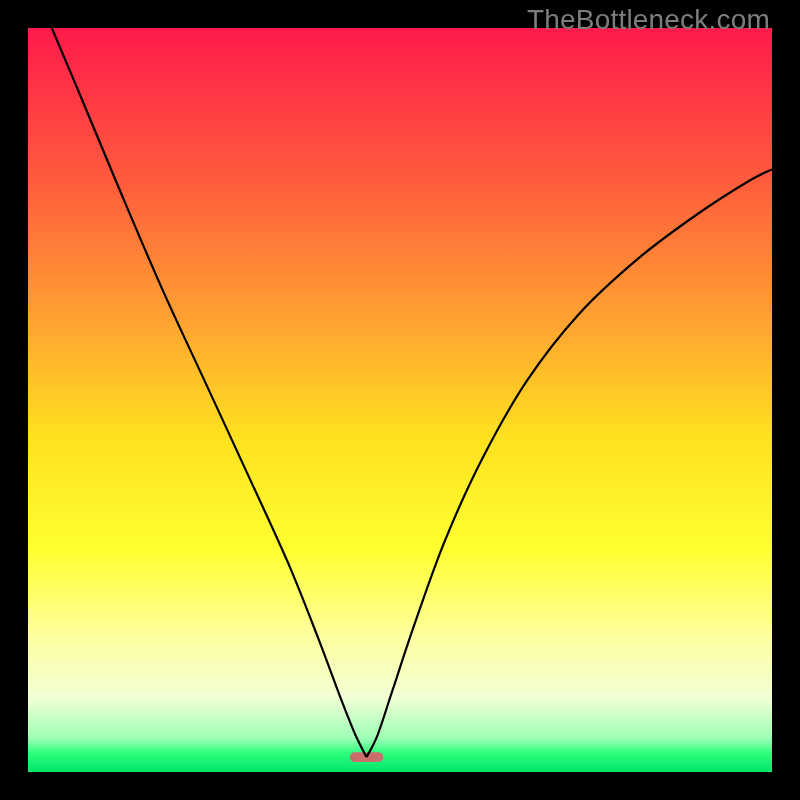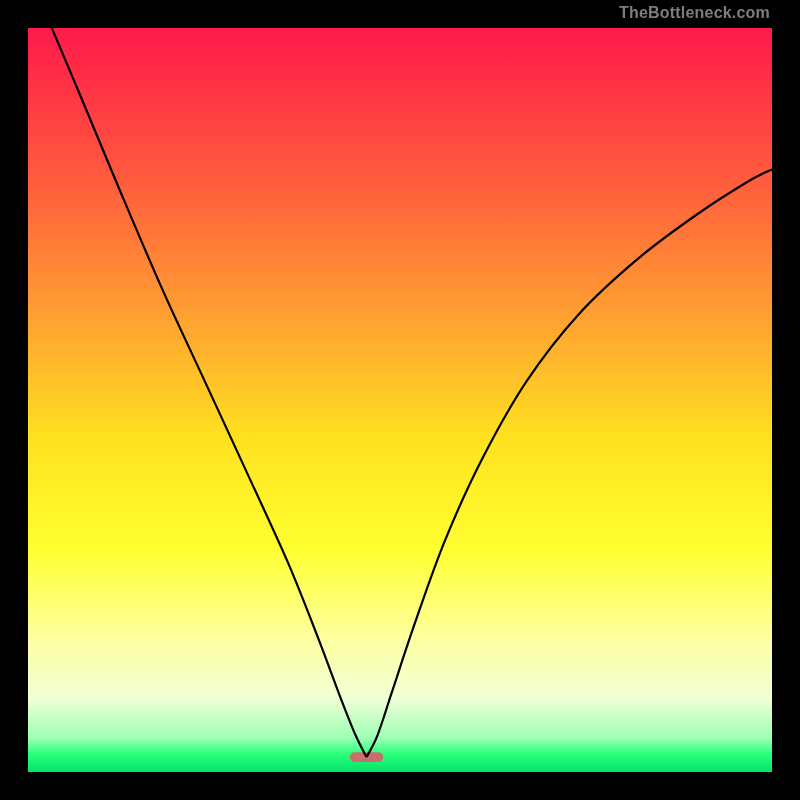--- a/index.html
+++ b/index.html
@@ -23,24 +23,23 @@
     left: 0;
     top: 0;
     width: 744px;
     height: 744px;
   }
   .watermark {
     position: absolute;
     top: 4px;
     right: 30px;
     font-family: Arial, Helvetica, sans-serif;
-    font-size: 16px;
+    font-size: 28px;
     color: #7d7d7d;
     letter-spacing: 0.2px;
-    font-weight: bold;
   }
 </style>
 </head>
 <body>
 
 <div class="frame">
   <svg class="plot" viewBox="0 0 744 744" preserveAspectRatio="none">
     <defs>
       <linearGradient id="bg-grad" x1="0" y1="0" x2="0" y2="1">
       <stop offset="0.00%" stop-color="#ff1a4b"></stop>

